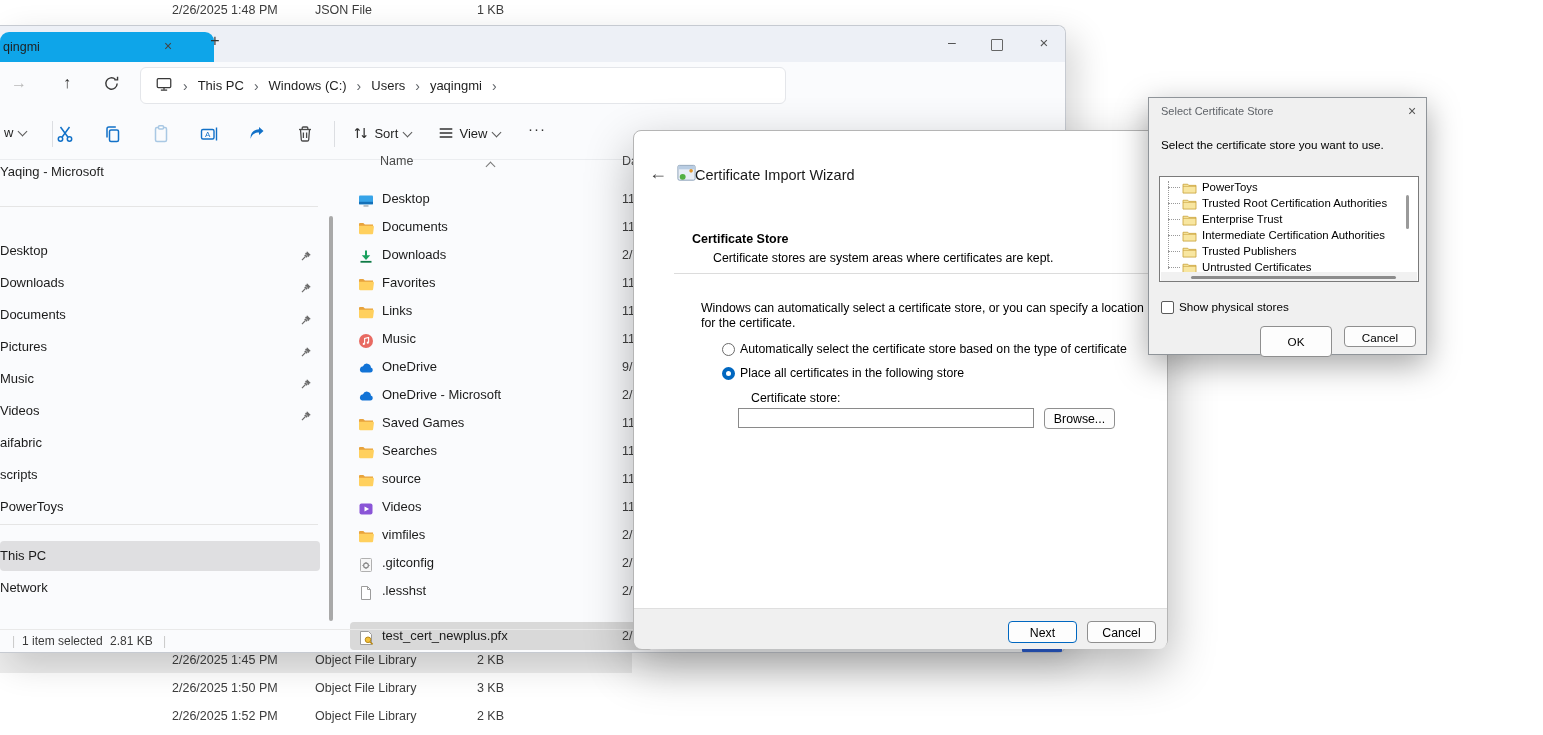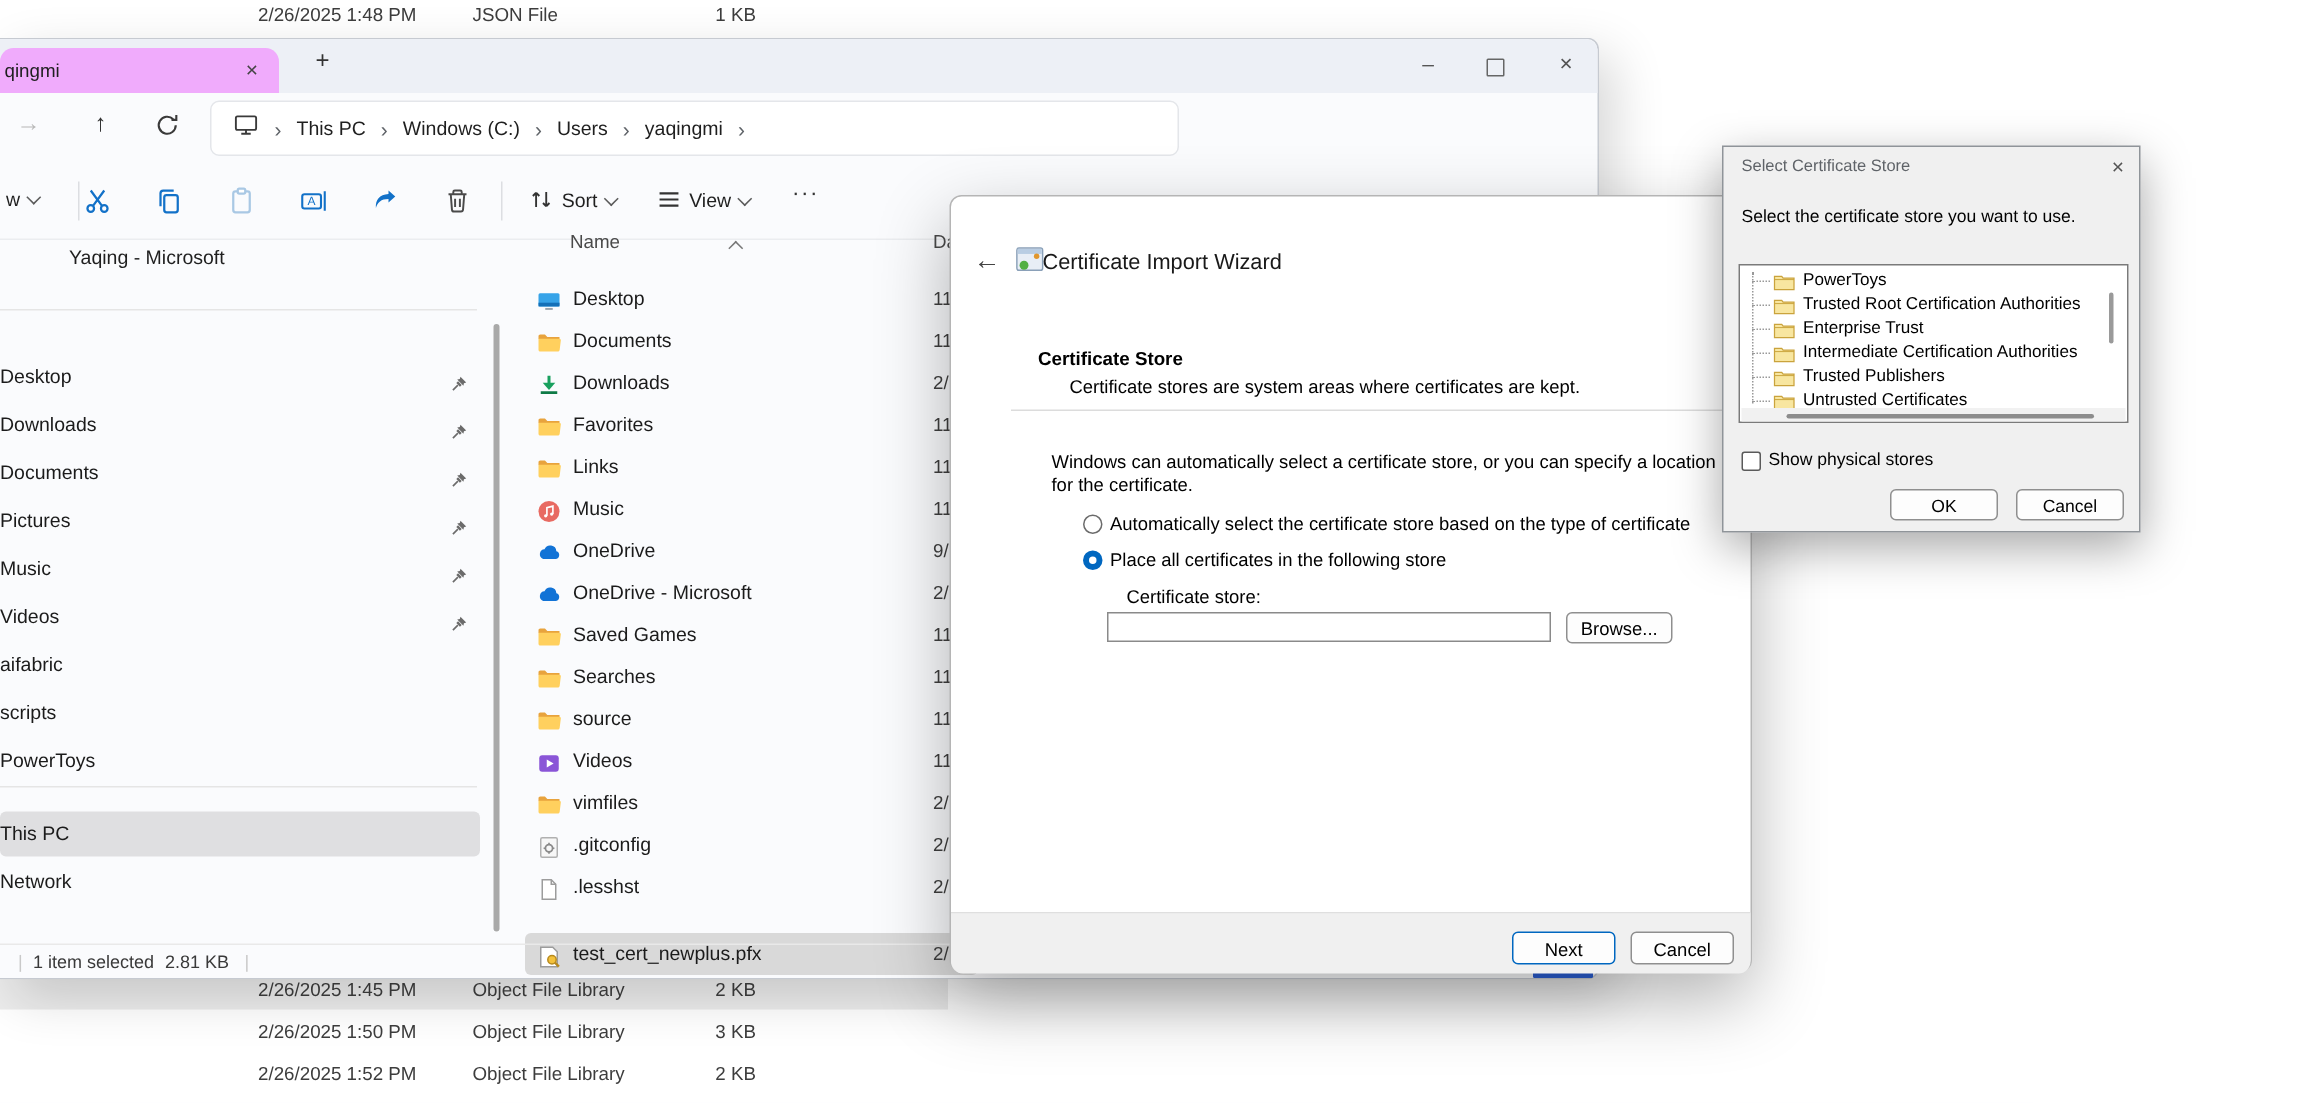--- a/index.html
+++ b/index.html
@@ -12,21 +12,21 @@
   .bgrow.band{background:#ececec;}
   .bgrow .c-date{position:absolute;left:172px;}
   .bgrow .c-type{position:absolute;left:315px;}
   .bgrow .c-size{position:absolute;left:452px;width:52px;text-align:right;}
 
   
   .explorer{position:absolute;left:0;top:25px;width:1065px;height:626px;background:#fafbfd;
             border:1px solid #c6cad1;border-left:none;border-top-right-radius:8px;border-bottom-right-radius:8px;
             box-shadow:10px 12px 34px rgba(0,0,0,.16);z-index:10;}
   .titlebar{position:absolute;left:0;top:0;width:100%;height:36px;background:#edf0f6;border-top-right-radius:8px;}
-  .tab{position:absolute;left:0;top:6px;width:186px;height:30px;background:#f0abfc;border-radius:9px 9px 0 0;}
+  .tab{position:absolute;left:0;top:6px;width:186px;height:30px;background:#0ea5e9;border-radius:9px 9px 0 0;padding-left:28px;}
   .tab-label{position:absolute;left:3px;top:8px;font-size:12.5px;color:#1f1f1f;}
   .tab-close{position:absolute;left:158px;top:6px;width:20px;height:18px;text-align:center;font-size:14px;color:#444;cursor:default;}
   .newtab{position:absolute;left:205px;top:6px;width:20px;height:20px;text-align:center;font-size:16px;color:#333;}
   .wc-min{position:absolute;left:942px;top:8px;width:20px;text-align:center;font-size:14px;color:#555;}
   .wc-max{position:absolute;left:991px;top:13px;width:10px;height:10px;border:1.2px solid #666;border-radius:1px;}
   .wc-close{position:absolute;left:1034px;top:8px;width:20px;text-align:center;font-size:15px;color:#555;}
 
   .navrow{position:absolute;left:0;top:36px;width:100%;height:47px;}
   .navicon{position:absolute;top:12px;font-size:16px;color:#333;width:22px;text-align:center;}
   .crumbbar{position:absolute;left:140px;top:5px;width:646px;height:37px;background:#fff;border:1px solid #e4e6ea;border-radius:6px;
@@ -98,21 +98,21 @@
   .trow{position:absolute;left:0;width:100%;height:16px;line-height:16px;font-size:11.4px;color:#000;}
   .trow .tdash{position:absolute;left:8px;top:8px;width:12px;border-top:1px dotted #999;}
   .trow .ticon{position:absolute;left:22px;top:2px;width:15px;height:12px;}
   .trow .tlabel{position:absolute;left:42px;white-space:nowrap;}
   .tree-vline{position:absolute;left:8px;top:4px;width:1px;height:88px;border-left:1px dotted #999;}
   .tree-vscroll{position:absolute;left:246px;top:18px;width:3px;height:34px;background:#9a9a9a;border-radius:2px;}
   .tree-hband{position:absolute;left:1px;top:95px;width:256px;height:10px;background:#f1f1f1;}
   .tree-hthumb{position:absolute;left:30px;top:4px;width:205px;height:3px;background:#8c8c8c;border-radius:2px;}
   .sd-check{position:absolute;left:12px;top:203px;width:13px;height:13px;border:1px solid #5a5a5a;border-radius:2px;background:#fff;box-sizing:border-box;}
   .sd-check-label{position:absolute;left:30px;top:202px;font-size:11.7px;color:#000;}
-  .sd-ok{left:111px;top:228px;width:72px;height:21px;line-height:19px;font-size:11.7px;text-align:center;}
+  .sd-ok{left:111px;top:228px;width:72px;height:31px;line-height:19px;font-size:11.7px;text-align:center;}
   .sd-cancel{left:195px;top:228px;width:72px;height:21px;line-height:19px;font-size:11.7px;}
 
   .frag-blue{position:absolute;left:1022px;top:645px;width:40px;height:7px;background:#2b5fd4;border-radius:1px;z-index:12;}
   .frag-det1{position:absolute;left:984px;top:99px;width:9px;height:6px;background:#2f77c9;border-radius:2px;}
   .frag-det2{position:absolute;left:997px;top:101px;width:22px;height:4px;background:#9aa2ae;border-radius:1px;}
 </style>
 </head>
 <body>
 
 <div class="stage">
@@ -239,21 +239,21 @@
         <svg width="18" height="18" viewBox="0 0 20 20" fill="none" stroke="#333" stroke-width="1.6" style="vertical-align:-4px;">
           <path d="M3 5.5h14M3 10h14M3 14.5h14"></path>
         </svg>
         <span class="cmd-label">View</span><span class="chv"></span>
       </span>
       <span class="abs" style="left:528px;top:11px;font-size:15px;color:#333;letter-spacing:1px;">···</span>
       <span class="frag-det1"></span>
       <span class="frag-det2"></span>
     </div>
 
-    <div class="abs" style="left:0;top:138px;width:320px;height:16px;font-size:13px;color:#1f1f1f;padding-left:46px;">Yaqing - Microsoft</div>
+    <div class="abs" style="left:0;top:138px;width:320px;height:16px;font-size:13px;color:#1f1f1f;">Yaqing - Microsoft</div>
     <div class="side-sep" style="top:180px;"></div>
     <div id="sidebar-rows">
         <div class="srow" style="top: 210px;"><span>Desktop</span><span class="pin"><svg width="12" height="12" viewBox="0 0 16 16">
               <path d="M9.3 1.6l5.1 5.1-2 .6-.5 2.3L6.4 4.1l2.3-.5z" fill="#6b6b6b"></path>
               <path d="M7 9L2.6 13.4" stroke="#6b6b6b" stroke-width="1.5"></path>
               <path d="M6.4 6.4l3.2 3.2" stroke="#6b6b6b" stroke-width="2.2"></path>
             </svg></span></div>
         <div class="srow" style="top: 242px;"><span>Downloads</span><span class="pin"><svg width="12" height="12" viewBox="0 0 16 16">
               <path d="M9.3 1.6l5.1 5.1-2 .6-.5 2.3L6.4 4.1l2.3-.5z" fill="#6b6b6b"></path>
               <path d="M7 9L2.6 13.4" stroke="#6b6b6b" stroke-width="1.5"></path>

